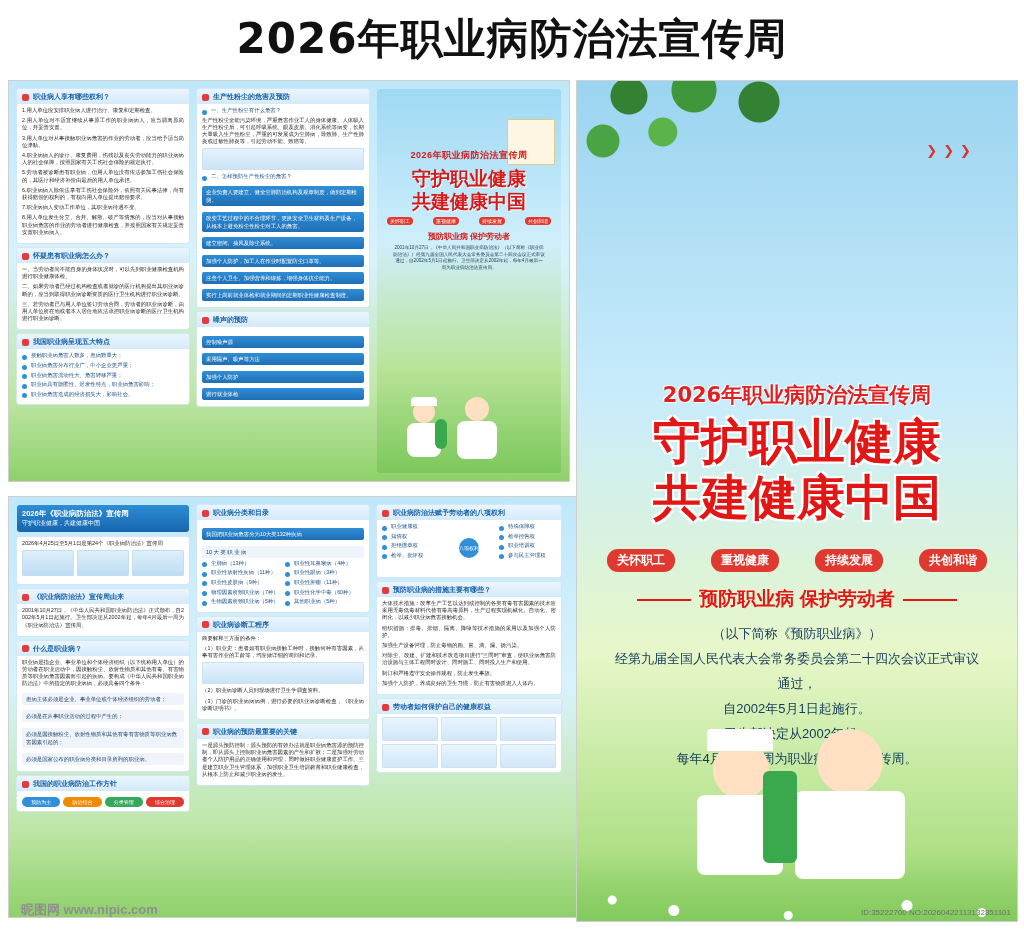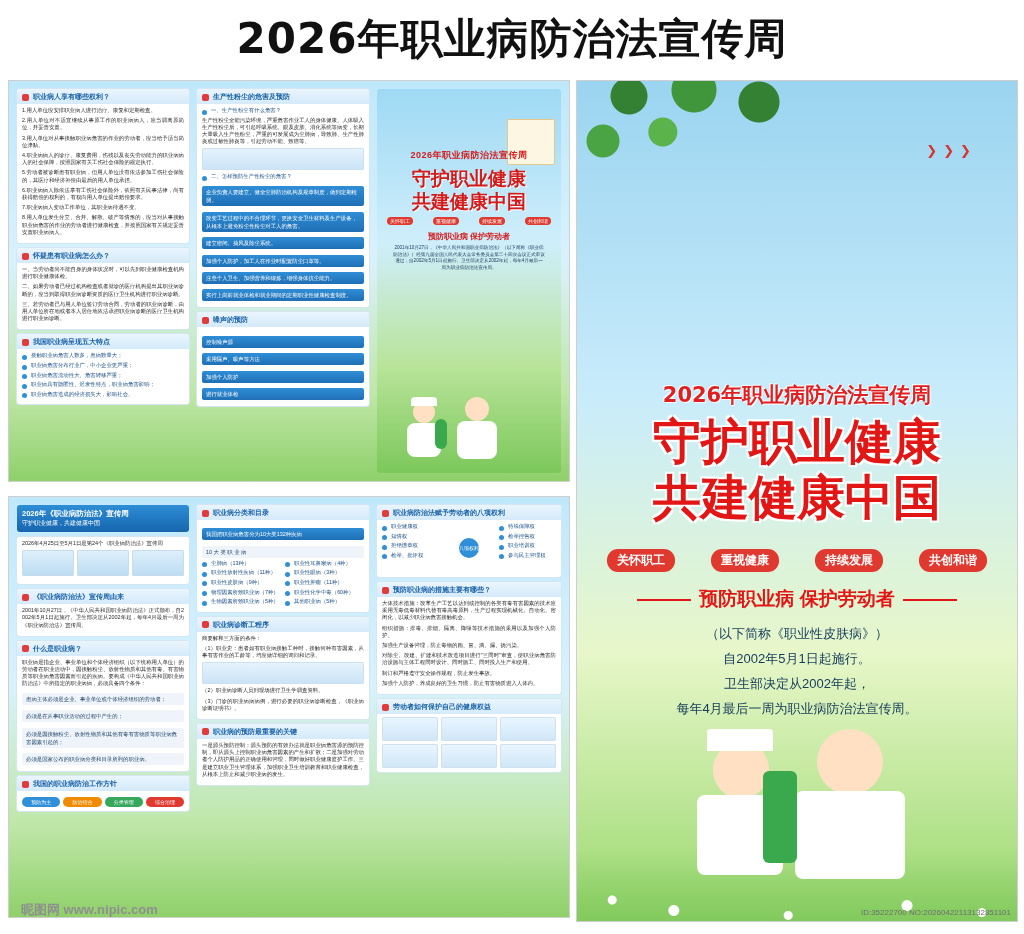--- a/index.html
+++ b/index.html
@@ -27,21 +27,21 @@
   }
 
   
   .leftcol{position:absolute;left:8px;top:80px;width:560px;height:840px;}
   .sheet{
     position:relative;width:560px;height:400px;
     background:linear-gradient(#bfe8fb,#d8f2fd 45%,#bfe7a8 78%,#8fd06a);
     border:1px solid #cfcfcf;overflow:hidden;
   }
   .sheet.top{margin-bottom:14px;}
-  .sheet.bottom{height:420px;}
+  .sheet.bottom{height:420px;padding-left:32px;}
 
   
   .col{position:absolute;top:8px;bottom:8px;background:rgba(255,255,255,0.0);}
   .col.c1{left:8px;width:172px;}
   .col.c2{left:188px;width:172px;}
   .col.c3{left:368px;width:184px;}
 
   .card{
     background:#ffffff;border-radius:3px;margin-bottom:5px;
     box-shadow:0 0 0 1px #d5e6f3;
@@ -508,21 +508,22 @@
       <span>重视健康</span>
       <span>持续发展</span>
       <span>共创和谐</span>
     </div>
 
     <div class="slogan">
       <span class="line"></span><span>预防职业病  保护劳动者</span><span class="line"></span>
     </div>
 
     <div class="bodytext">
-      <div>（以下简称《职业性皮肤病》）</div>
+      <div>（以下简称《预防职业病》）</div>
+      <div>经第九届全国人民代表大会常务委员会第二十四次会议正式审议通过，</div>
       <div>自2002年5月1日起施行。</div>
       <div>卫生部决定从2002年起，</div>
       <div>每年4月最后一周为职业病防治法宣传周。</div>
     </div>
 
     <div class="flowers"></div>
 
     <div class="fig nurse">
       <div class="head" style="left:26px;top:14px;width:56px;height:58px;"></div>
       <div class="cap" style="left:20px;top:2px;width:66px;height:22px;"></div>

